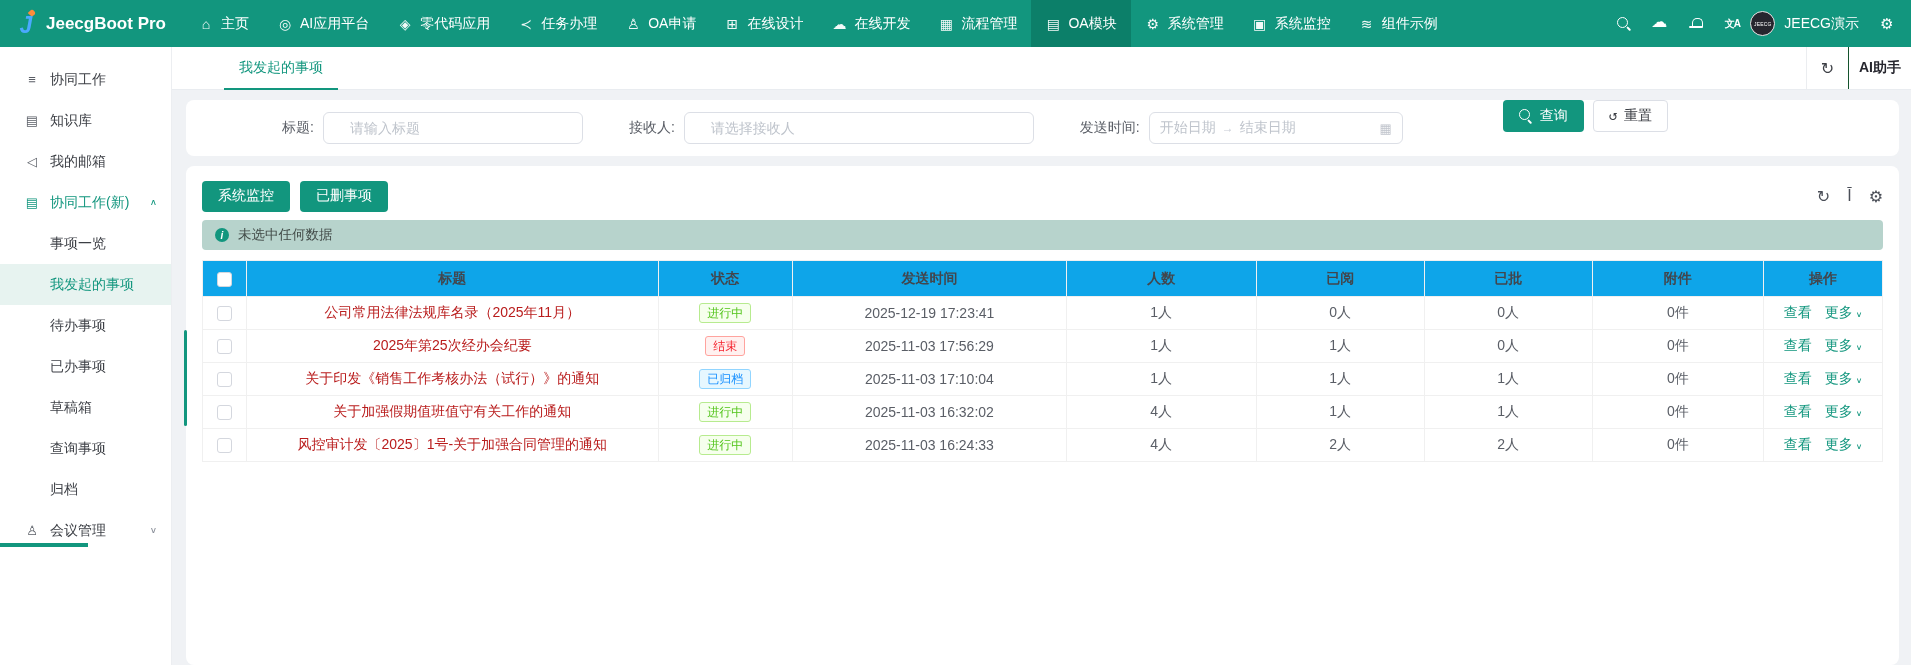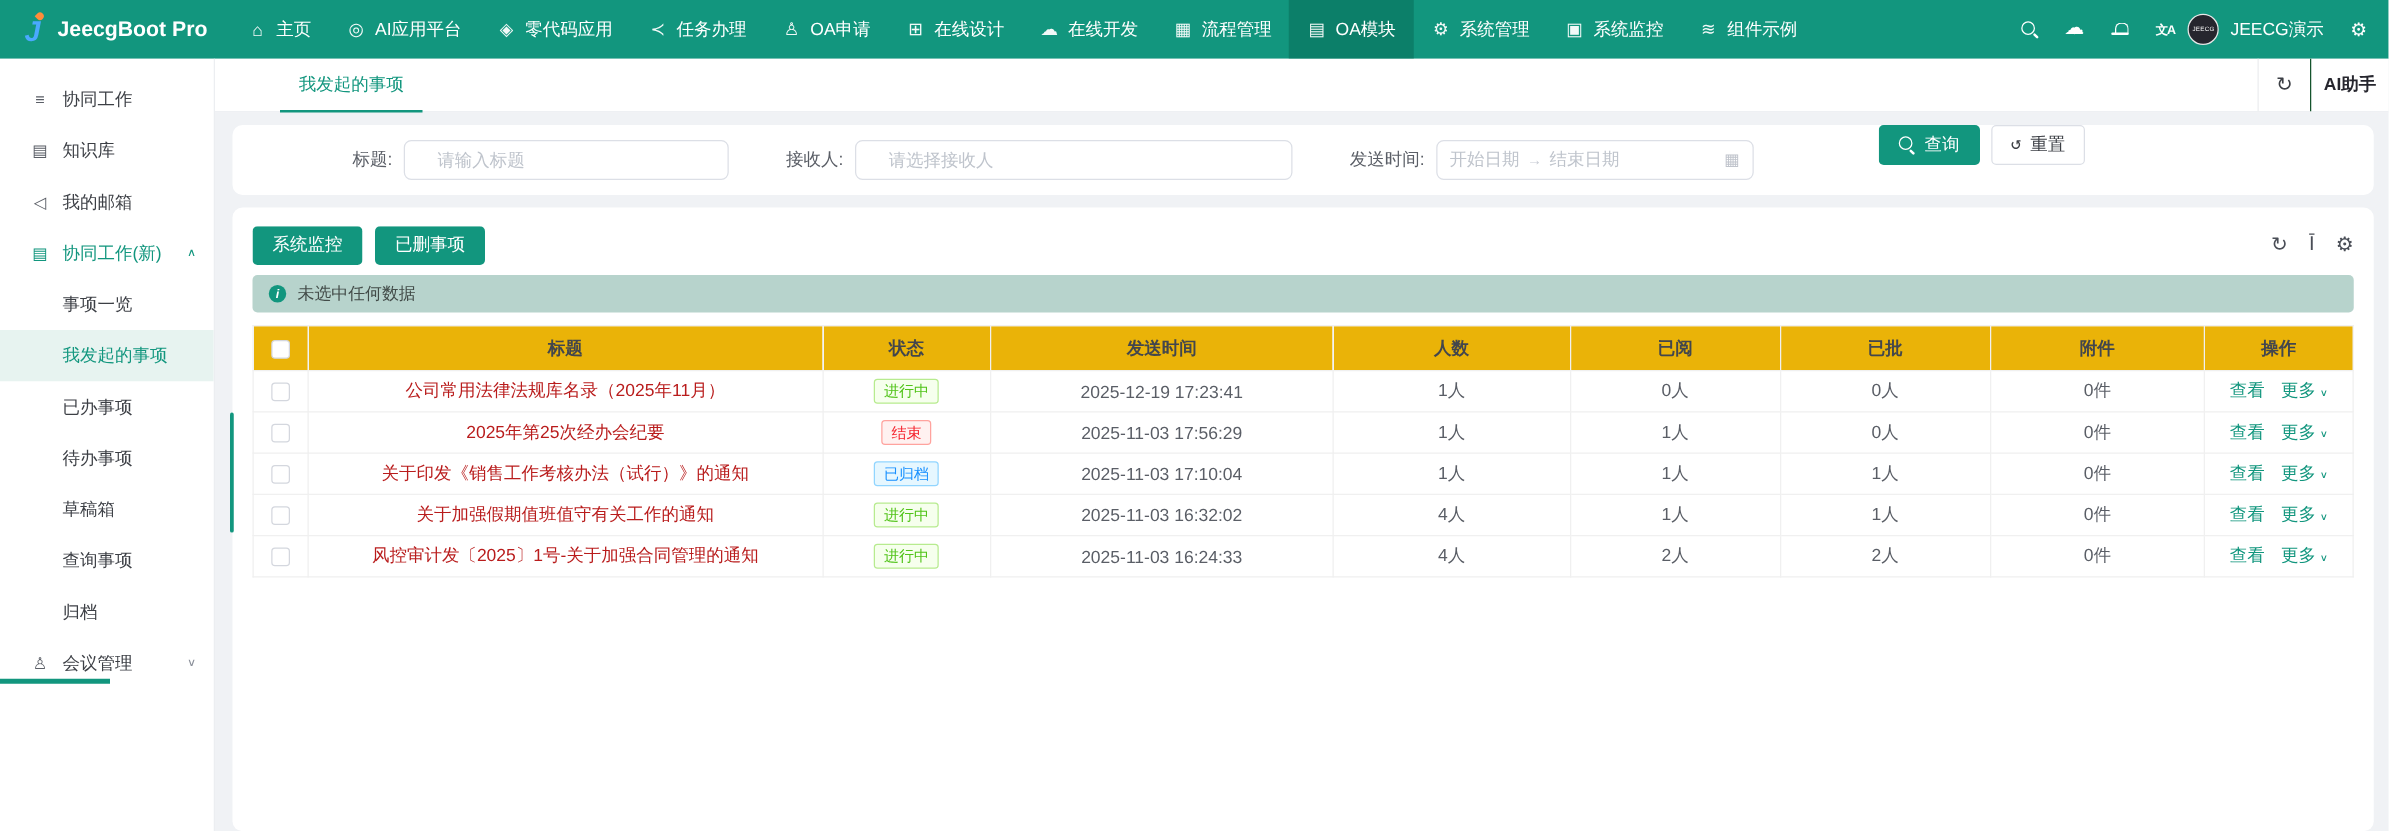--- a/index.html
+++ b/index.html
@@ -79,21 +79,21 @@
 .table-card{flex:1;padding:8px 16px;display:flex;flex-direction:column;overflow:hidden}
 .toolbar{display:flex;align-items:center;height:44px;flex-shrink:0}
 .toolbar .btn{margin-right:10px;height:31px}
 .tool-ics{margin-left:auto;display:flex;align-items:center;gap:17px;color:#4a4e57;font-size:16px}
 .tool-ics span{cursor:pointer}
 .alert{height:30px;background:#b7d3cc;border-radius:4px;display:flex;align-items:center;gap:9px;padding:0 13px;color:#424b48;font-size:13.5px;margin:2px 0 10px;flex-shrink:0}
 .info-ic{width:14px;height:14px;border-radius:50%;background:#12967E;color:#fff;font-size:10px;font-weight:700;
   display:flex;align-items:center;justify-content:center;font-style:italic;flex-shrink:0}
 table{width:100%;border-collapse:collapse;table-layout:fixed}
 th,td{border:1px solid #f0f0f0;text-align:center;font-size:14px;padding:0 8px;overflow:hidden;white-space:nowrap}
-th{background:#eab308;color:#42464d;font-weight:600;height:36px}
+th{background:#0ea5e9;color:#42464d;font-weight:600;height:36px}
 td{color:#5a5e66;height:33px}
 td.title-cell{color:#b91c1c}
 .cb{display:inline-block;width:15px;height:15px;border:1px solid #d4d7de;border-radius:3px;background:#fff;vertical-align:middle;cursor:pointer}
 .badge{display:inline-block;font-size:12px;line-height:18px;padding:0 7px;border-radius:3px;border:1px solid transparent}
 .badge.processing{color:#52c41a;background:#f6ffed;border-color:#b7eb8f}
 .badge.ended{color:#f5222d;background:#fff1f0;border-color:#ffa39e}
 .badge.archived{color:#1890ff;background:#e6f7ff;border-color:#91d5ff}
 .act{color:#12967E;cursor:pointer}
 .act+.act{margin-left:13px}
 .caret{font-size:9px;margin-left:3px;display:inline-block;transform:scaleY(.85)}
@@ -228,27 +228,27 @@
           </div>
 
           <div class="side-item lvl2 active">
 
             <span>我发起的事项</span>
 
           </div>
 
           <div class="side-item lvl2">
 
+            <span>待办事项</span>
+
+          </div>
+
+          <div class="side-item lvl2">
+
             <span>已办事项</span>
-
-          </div>
-
-          <div class="side-item lvl2">
-
-            <span>待办事项</span>
 
           </div>
 
           <div class="side-item lvl2">
 
             <span>草稿箱</span>
 
           </div>
 
           <div class="side-item lvl2">

